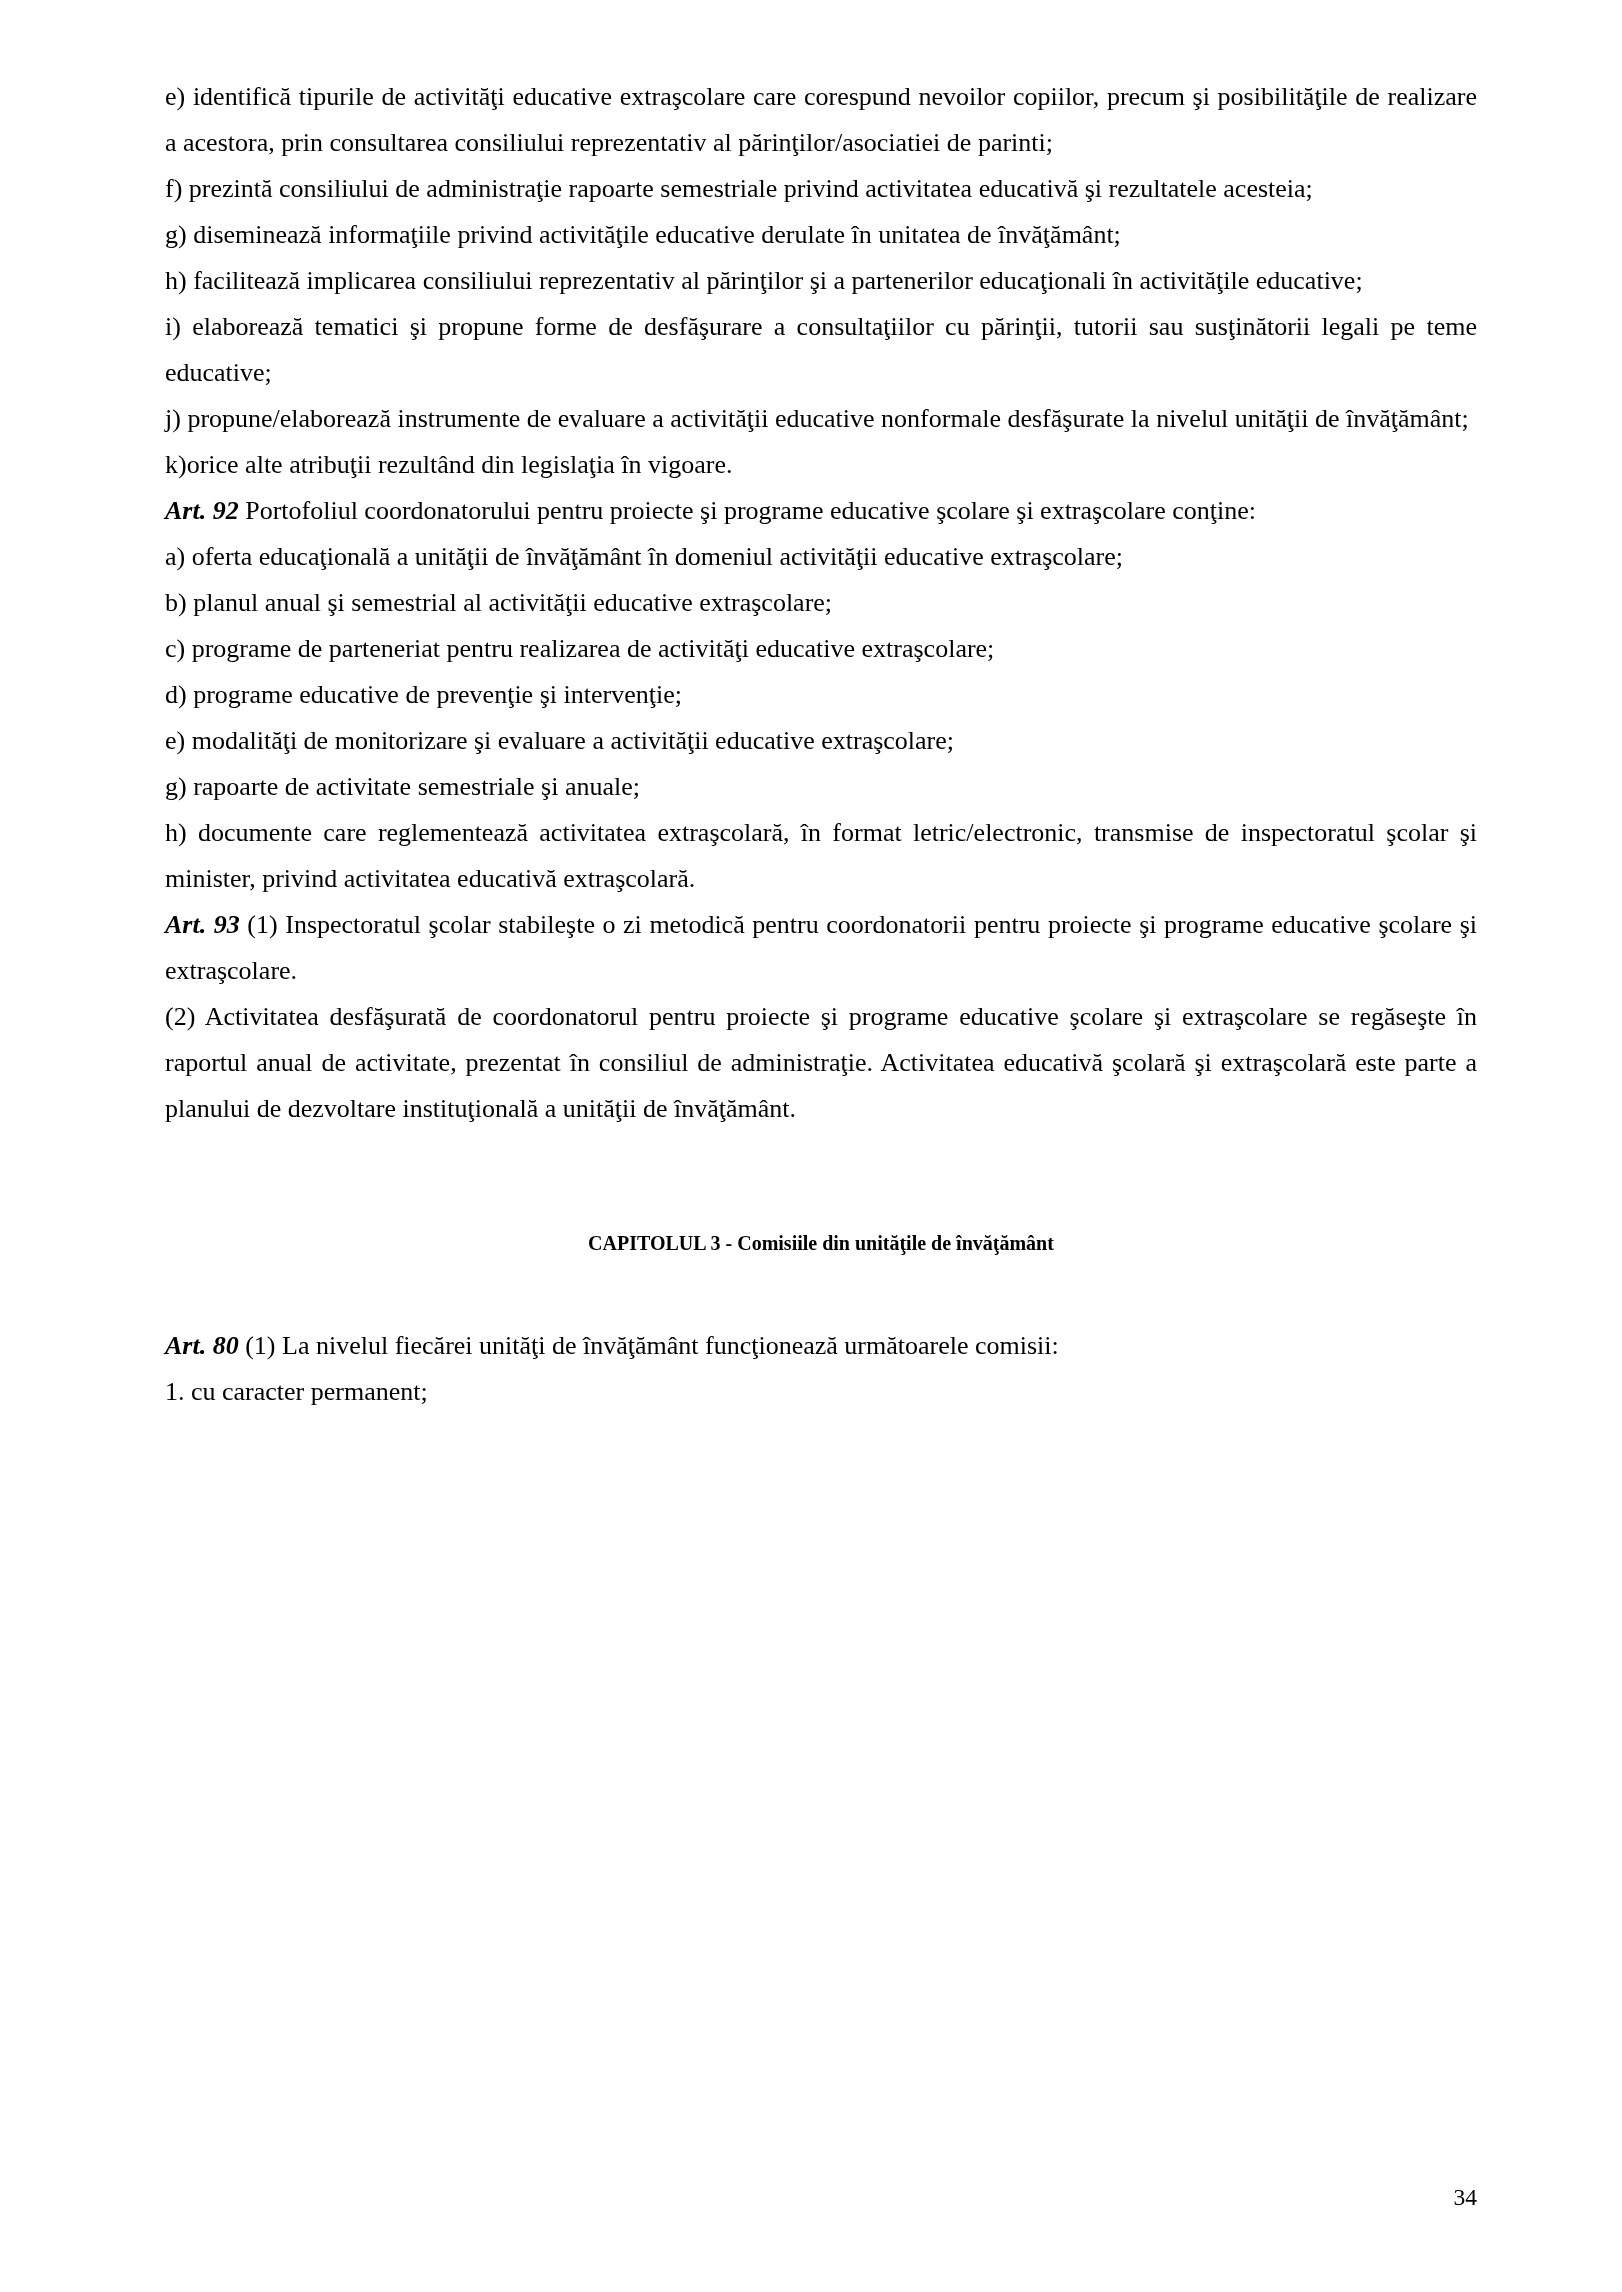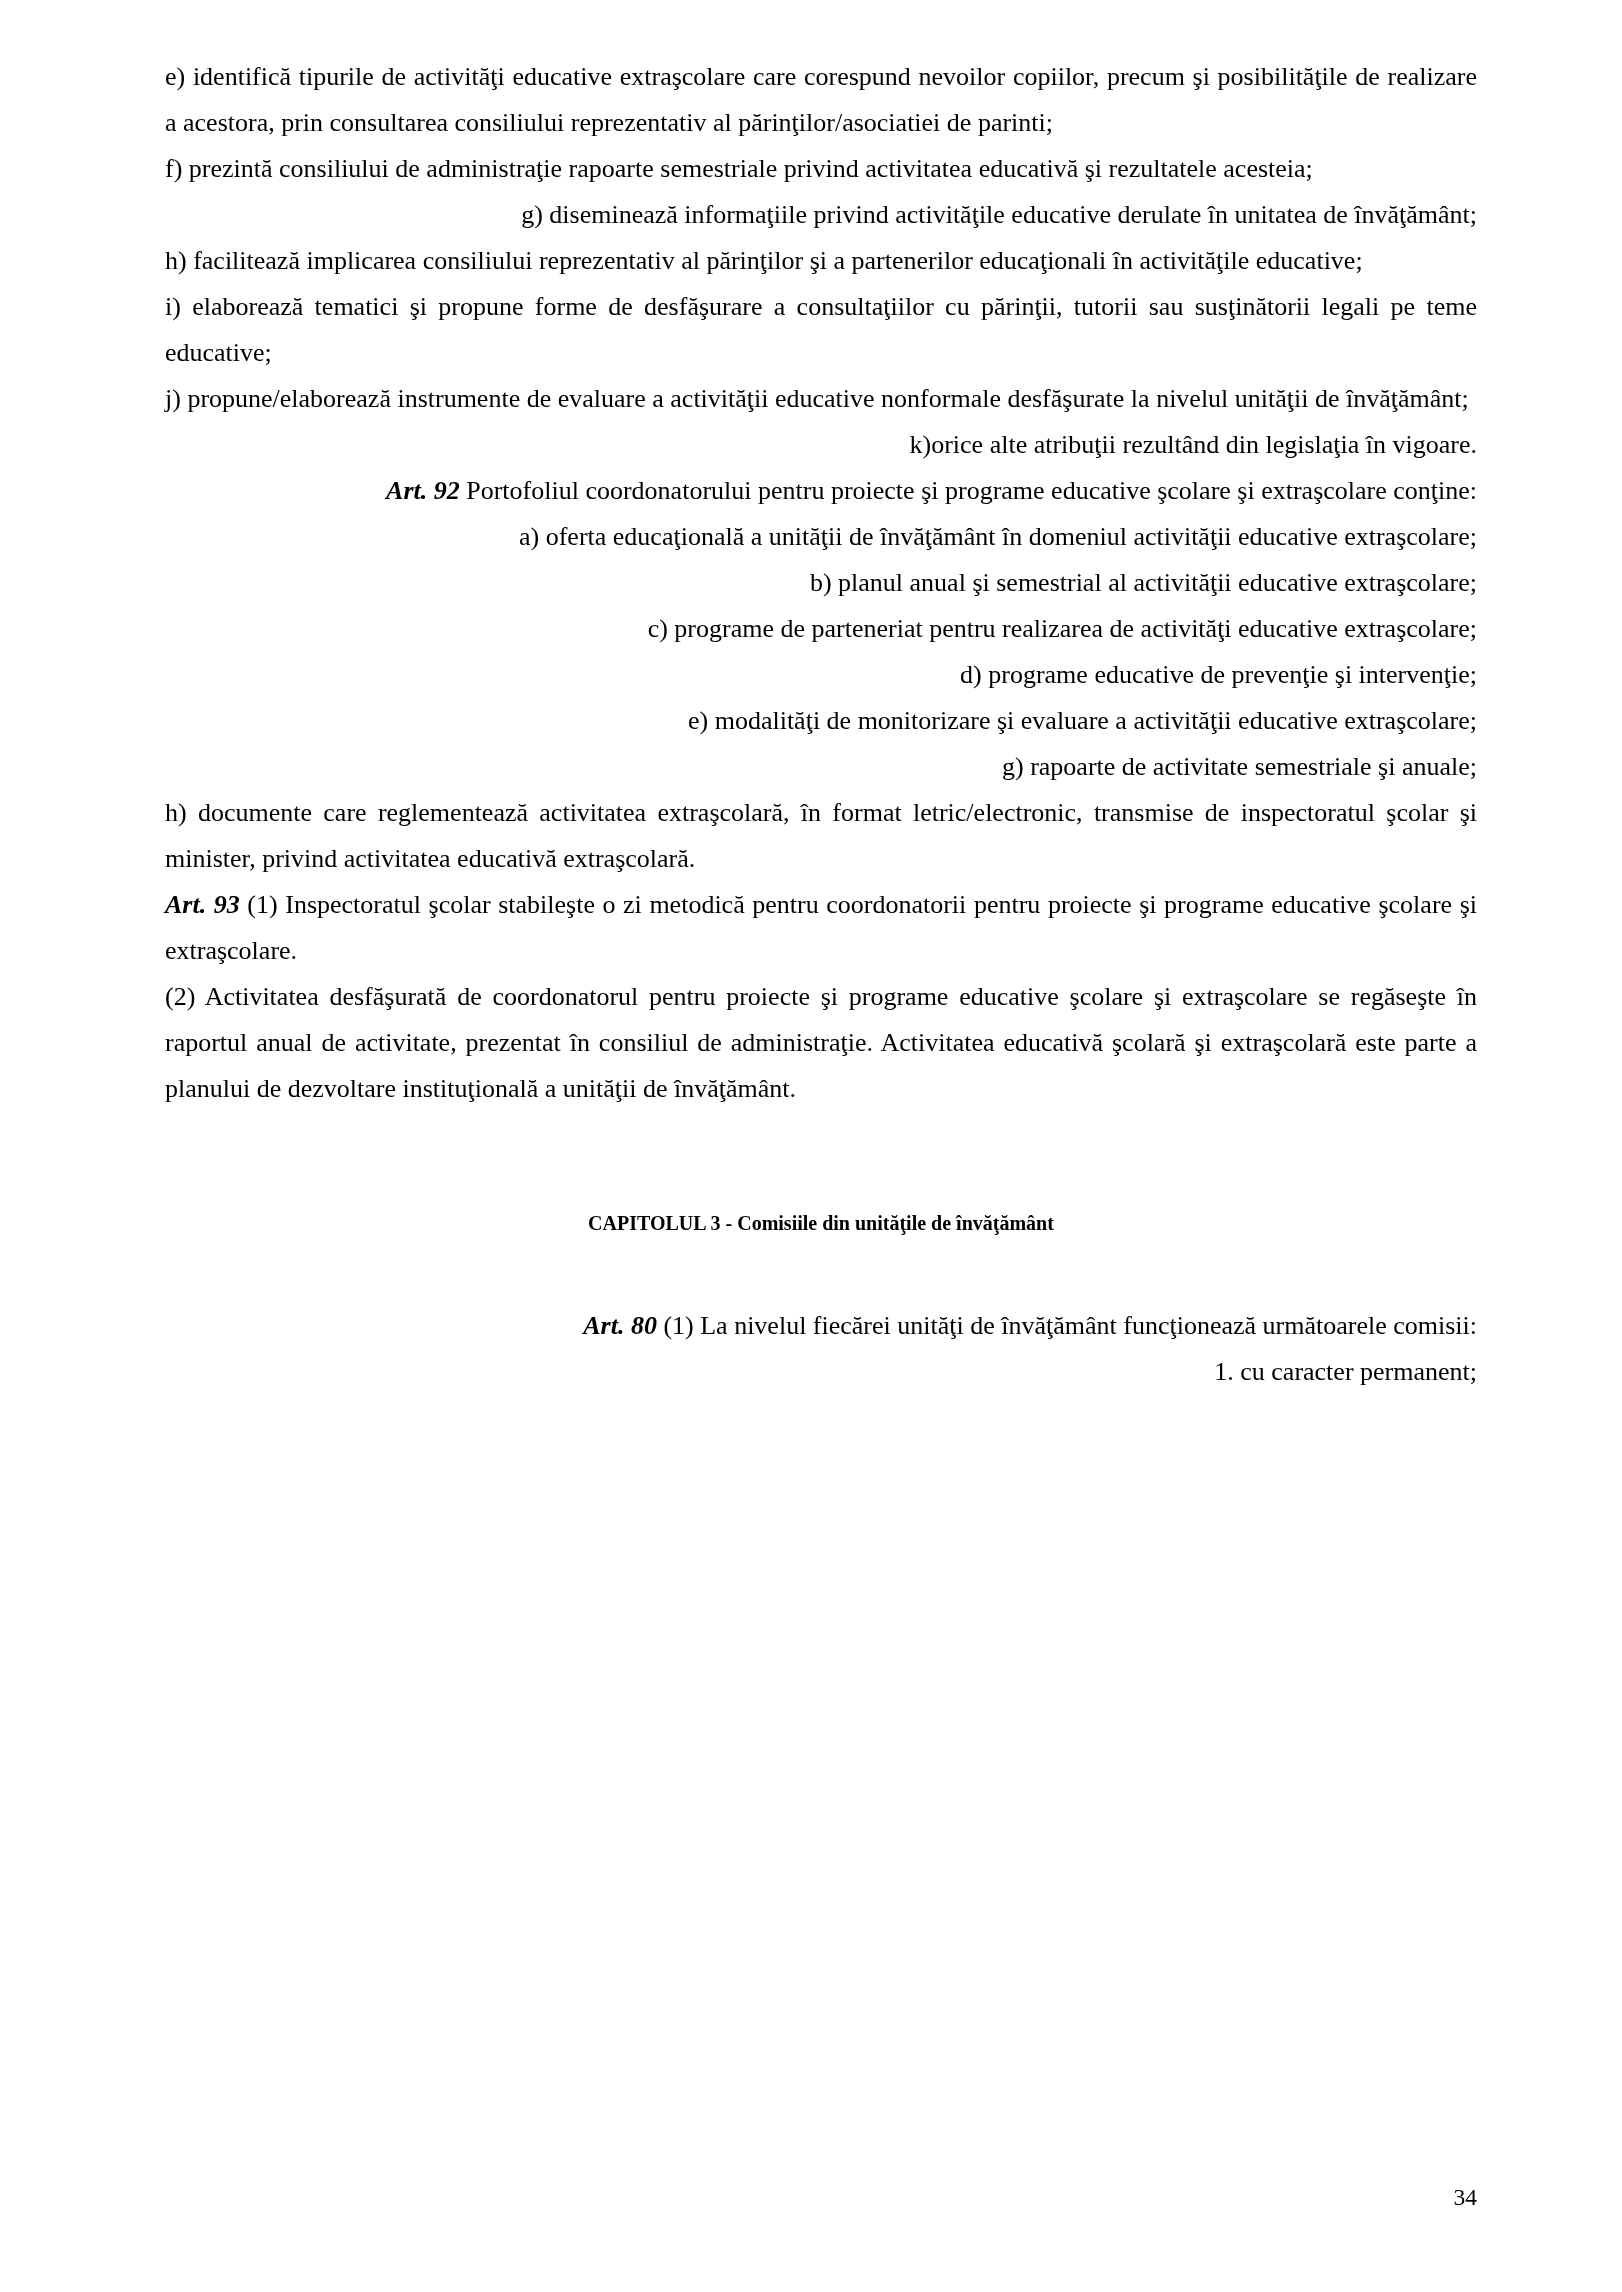--- a/index.html
+++ b/index.html
@@ -11,33 +11,33 @@
     width: 1622px;
     min-height: 2293px;
     font-family: "Liberation Serif", "DejaVu Serif", serif;
     color: #000000;
     position: relative;
   }
   .page {
     box-sizing: border-box;
     width: 1622px;
     min-height: 2293px;
-    padding: 54px 145px 59px 165px;
+    padding: 74px 145px 59px 165px;
     position: relative;
   }
   .para {
     font-size: 26px;
     line-height: 1.77;
     margin: 0 0 0 0;
     text-align: justify;
     text-justify: inter-word;
     hyphens: none;
   }
   .para.left {
-    text-align: right;
+    text-align: left;
   }
   .para b, .lead {
     font-weight: bold;
     font-style: italic;
   }
   .spacer-lg {
     height: 94px;
   }
   .spacer-md {
     height: 61px;

